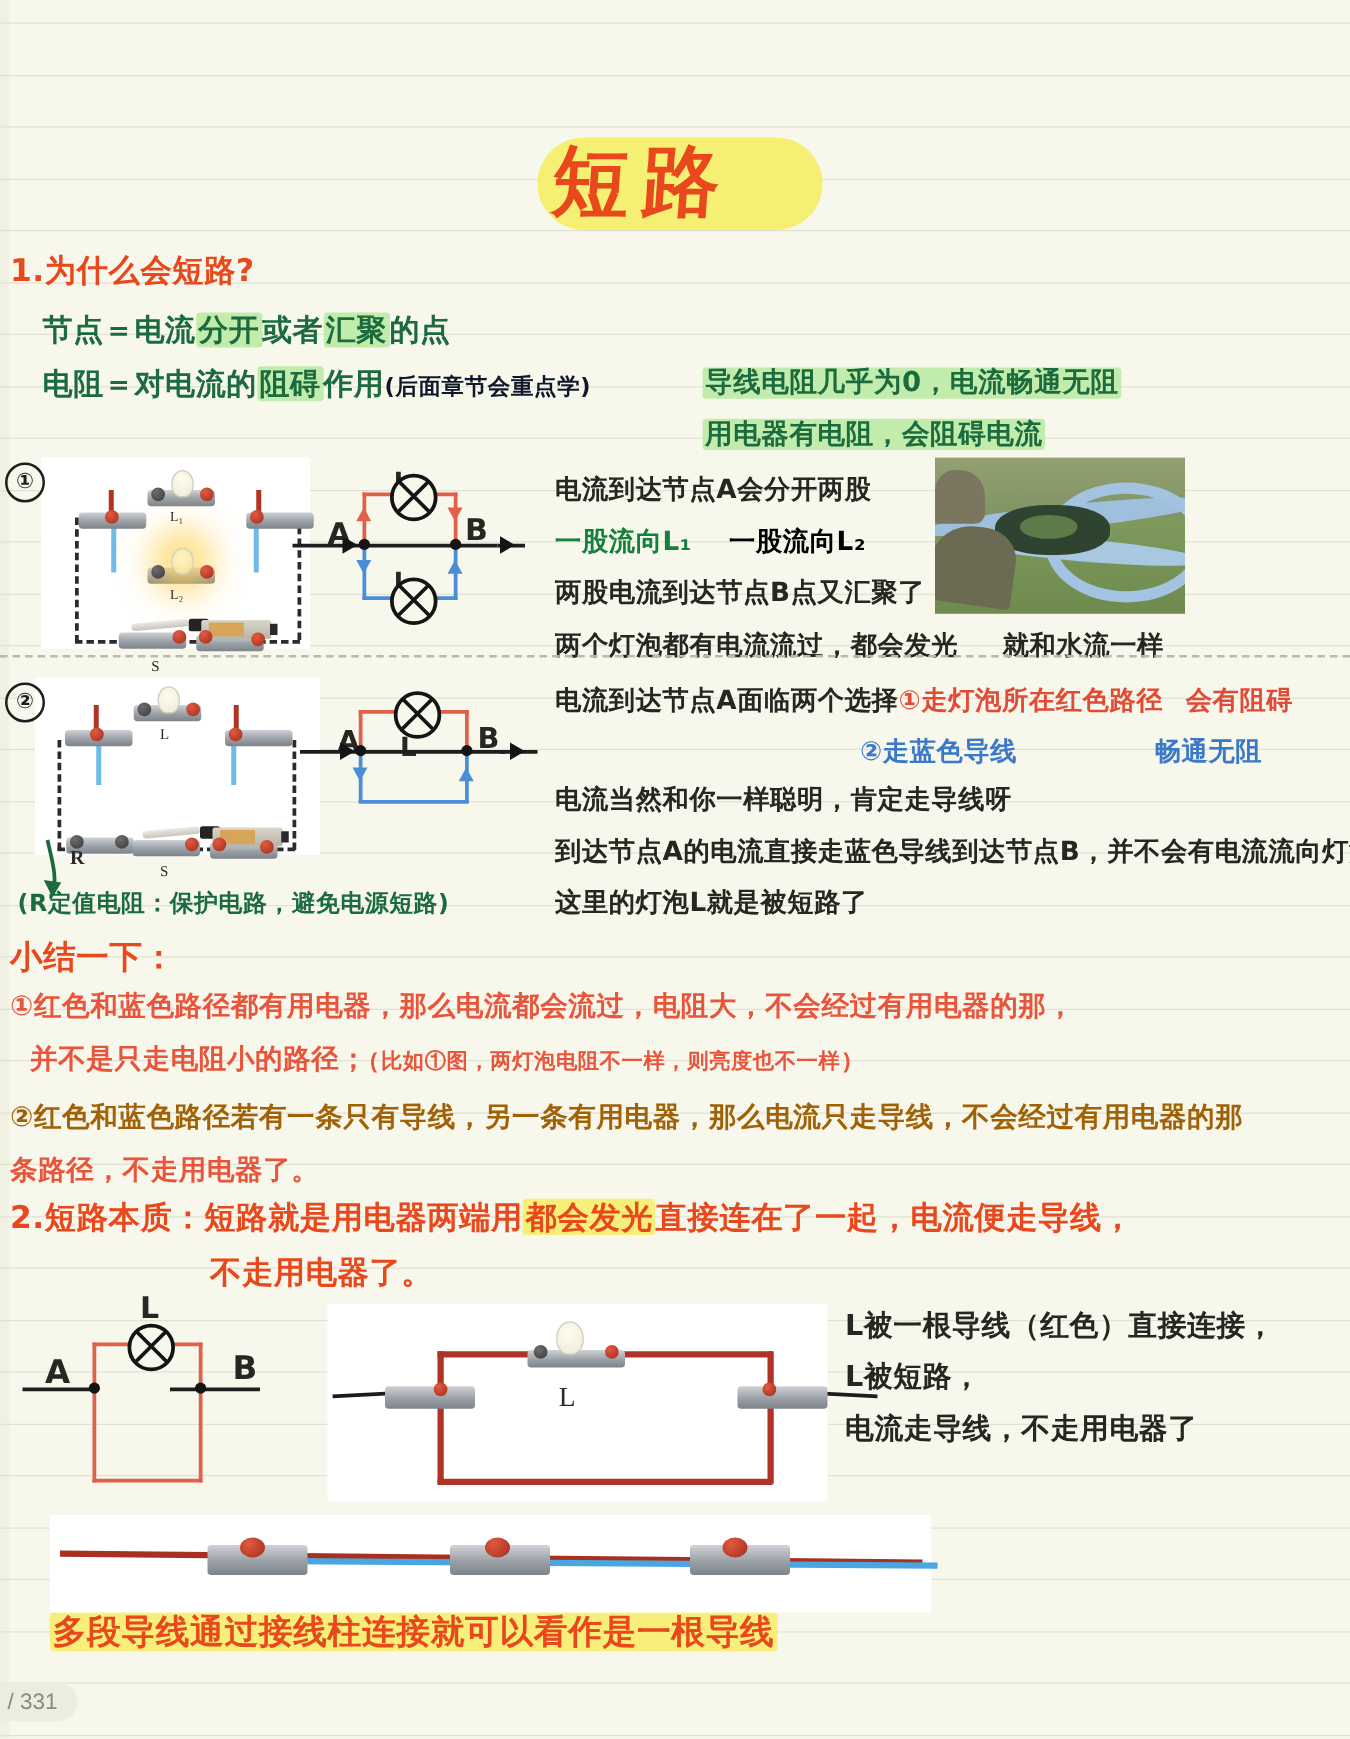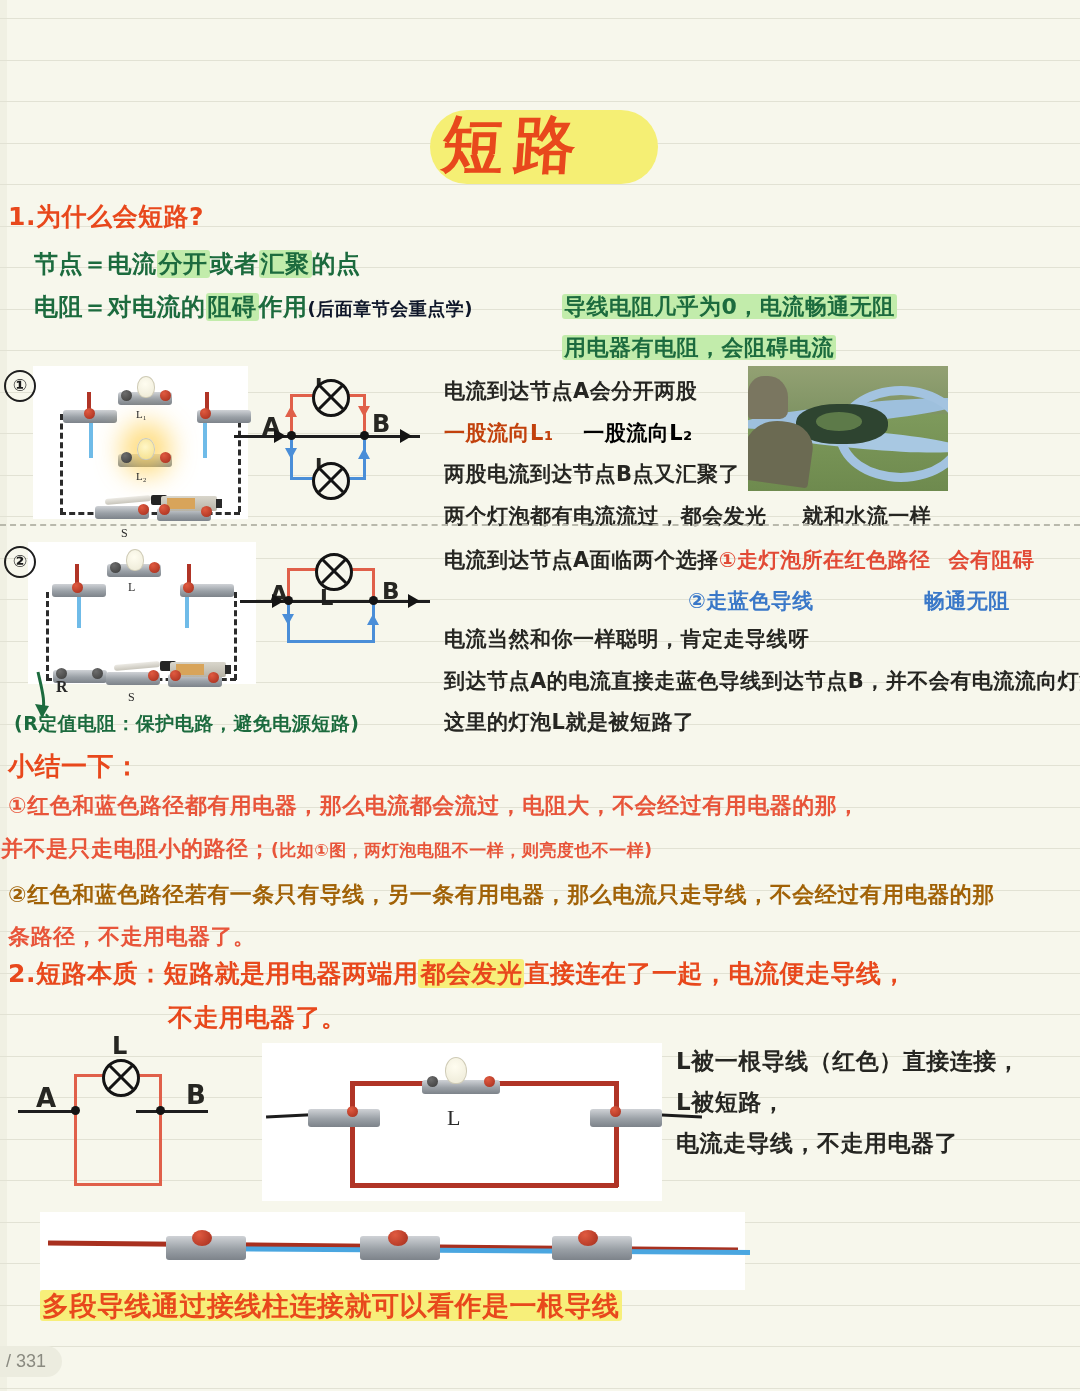--- a/index.html
+++ b/index.html
@@ -271,21 +271,21 @@
   <div class="node" style="left:57px;top:61px;"></div>
   <div class="node" style="left:130px;top:61px;"></div>
 </div>
 <div class="hw blk" style="left:262px;top:415px;font-size:24px;">A</div>
 <div class="hw blk" style="left:372px;top:412px;font-size:24px;">B</div>
 <div class="hw blk" style="left:315px;top:375px;font-size:20px;">L₁</div>
 <div class="hw blk" style="left:315px;top:455px;font-size:20px;">L₂</div>
 
 <div class="hw blk" style="left:444px;top:381px;font-size:21px;">电流到达节点A会分开两股</div>
 <div class="hw" style="left:444px;top:423px;font-size:21px;">
-  <span class="red2" style="color:#c2410c;">一股流向L₁</span>
+  <span class="red2" style="color:#15803d;">一股流向L₁</span>
   <span style="display:inline-block;width:14px;"></span>
   <span class="blu" style="color:#000000;">一股流向L₂</span>
 </div>
 <div class="hw blk" style="left:444px;top:464px;font-size:21px;">两股电流到达节点B点又汇聚了</div>
 <div class="hw blk" style="left:444px;top:506px;font-size:21px;">
   <span>两个灯泡都有电流流过，都会发光</span>
   <span style="display:inline-block;width:20px;"></span>
   <span>就和水流一样</span>
 </div>
 
@@ -390,21 +390,21 @@
 </div>
 <div class="hw" style="left:688px;top:591px;font-size:21px;">
   <span style="color:#3a78c8;">②走蓝色导线</span><span style="display:inline-block;width:110px;"></span><span style="color:#3a78c8;">畅通无阻</span>
 </div>
 <div class="hw blk" style="left:444px;top:629px;font-size:21px;">电流当然和你一样聪明，肯定走导线呀</div>
 <div class="hw blk" style="left:444px;top:671px;font-size:21px;">到达节点A的电流直接走蓝色导线到达节点B，并不会有电流流向灯泡L</div>
 <div class="hw blk" style="left:444px;top:712px;font-size:21px;">这里的灯泡L就是被短路了</div>
 
 <div class="hw red" style="left:8px;top:753px;font-size:26px;">小结一下：</div>
 <div class="hw red2" style="left:8px;top:795px;font-size:22px;color:#e8553a;">①红色和蓝色路径都有用电器，那么电流都会流过，电阻大，不会经过有用电器的那，</div>
-<div class="hw" style="left:1px;top:838px;font-size:22px;color:#e8553a;">
+<div class="hw" style="left:24px;top:838px;font-size:22px;color:#e8553a;font-family:Liberation Mono, monospace;">
   <span>并不是只走电阻小的路径；</span><span style="font-size:17px;color:#e8553a;">(比如①图，两灯泡电阻不一样，则亮度也不一样)</span>
 </div>
 <div class="hw" style="left:8px;top:884px;font-size:22px;color:#a16207;">②红色和蓝色路径若有一条只有导线，另一条有用电器，那么电流只走导线，不会经过有用电器的那</div>
 <div class="hw" style="left:8px;top:926px;font-size:22px;color:#e8553a;">条路径，不走用电器了。</div>
 
 <div class="hw red" style="left:8px;top:961px;font-size:25px;">
   <span>2.短路本质：短路就是用电器两端用</span><span class="hl-yellow">都会发光</span><span>直接连在了一起，电流便走导线，</span>
 </div>
 <div class="hw red" style="left:168px;top:1005px;font-size:25px;">不走用电器了。</div>
 

